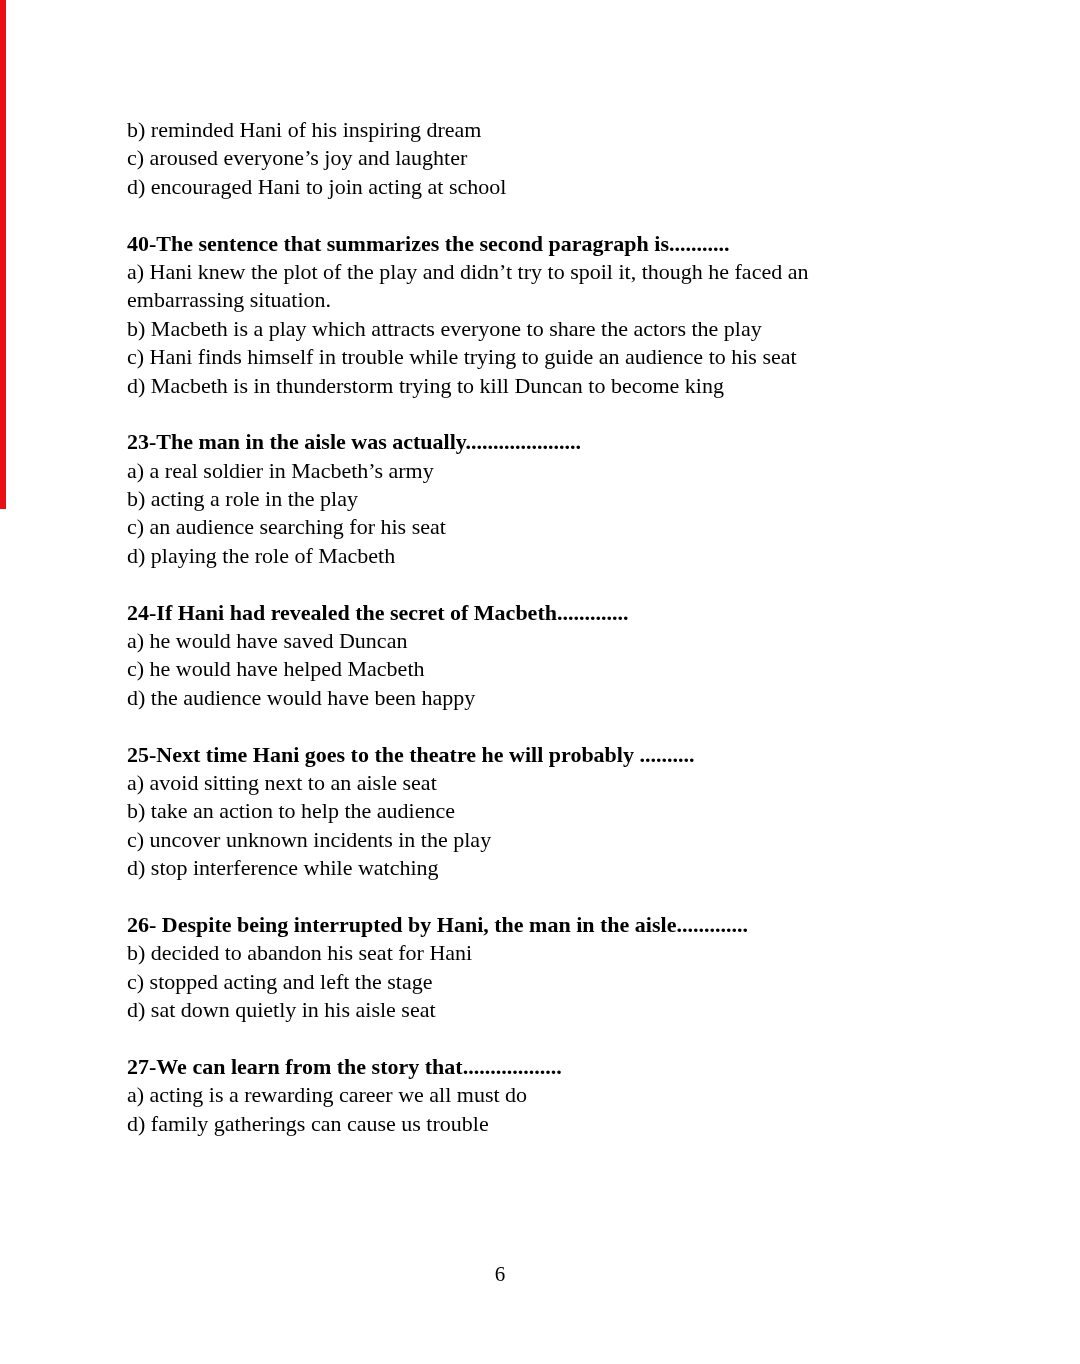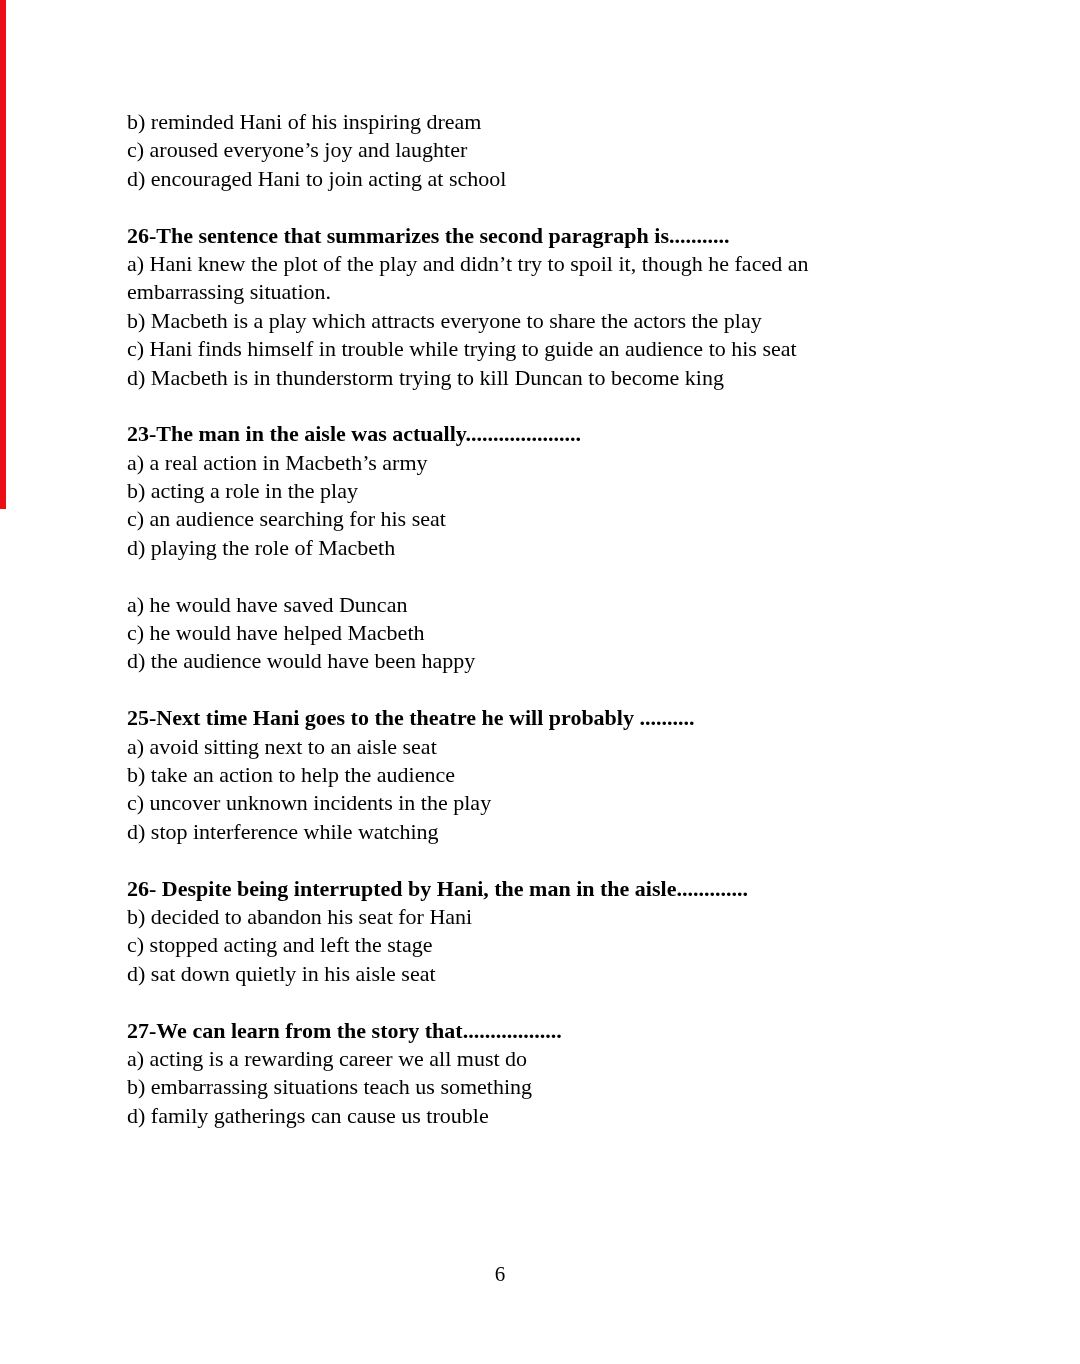--- a/index.html
+++ b/index.html
@@ -20,21 +20,21 @@
     position: absolute;
     left: 0;
     top: 0;
     width: 6px;
     height: 509px;
     background: #ea0f15;
   }
   .content {
     position: absolute;
     left: 127px;
-    top: 108px;
+    top: 116px;
     width: 830px;
     font-size: 22px;
     line-height: 28.4px;
     white-space: nowrap;
   }
   .line {
     height: 28.4px;
   }
   .q-header {
     font-weight: bold;
@@ -59,37 +59,38 @@
   <div class="edge-stripe"></div>
 
   <div class="content">
 
     <div class="line">b) reminded Hani of his inspiring dream</div>
     <div class="line">c) aroused everyone’s joy and laughter</div>
     <div class="line">d) encouraged Hani to join acting at school</div>
 
     <div class="spacer"></div>
 
-    <div class="line q-header">26-The sentence that summarizes the second paragraph is...........</div>
+    <div class="line q-header">40-The sentence that summarizes the second paragraph is...........</div>
     <div class="line">a) Hani knew the plot of the play and didn’t try to spoil it, though he faced an</div>
     <div class="line">embarrassing situation.</div>
     <div class="line">b) Macbeth is a play which attracts everyone to share the actors the play</div>
     <div class="line">c) Hani finds himself in trouble while trying to guide an audience to his seat</div>
     <div class="line">d) Macbeth is in thunderstorm trying to kill Duncan to become king</div>
 
     <div class="spacer"></div>
 
     <div class="line q-header">23-The man in the aisle was actually.....................</div>
-    <div class="line">a) a real action in Macbeth’s army</div>
+    <div class="line">a) a real soldier in Macbeth’s army</div>
     <div class="line">b) acting a role in the play</div>
     <div class="line">c) an audience searching for his seat</div>
     <div class="line">d) playing the role of Macbeth</div>
 
     <div class="spacer"></div>
 
+    <div class="line q-header">24-If Hani had revealed the secret of Macbeth.............</div>
     <div class="line">a) he would have saved Duncan</div>
     <div class="line">c) he would have helped Macbeth</div>
     <div class="line">d) the audience would have been happy</div>
 
     <div class="spacer"></div>
 
     <div class="line q-header">25-Next time Hani goes to the theatre he will probably ..........</div>
     <div class="line">a) avoid sitting next to an aisle seat</div>
     <div class="line">b) take an action to help the audience</div>
     <div class="line">c) uncover unknown incidents in the play</div>
@@ -99,19 +100,18 @@
 
     <div class="line q-header">26- Despite being interrupted by Hani, the man in the aisle.............</div>
     <div class="line">b) decided to abandon his seat for Hani</div>
     <div class="line">c) stopped acting and left the stage</div>
     <div class="line">d) sat down quietly in his aisle seat</div>
 
     <div class="spacer"></div>
 
     <div class="line q-header">27-We can learn from the story that..................</div>
     <div class="line">a) acting is a rewarding career we all must do</div>
-    <div class="line">b) embarrassing situations teach us something</div>
     <div class="line">d) family gatherings can cause us trouble</div>
 
   </div>
 
   <div class="page-number">6</div>
 </div>
 
 </body></html>

